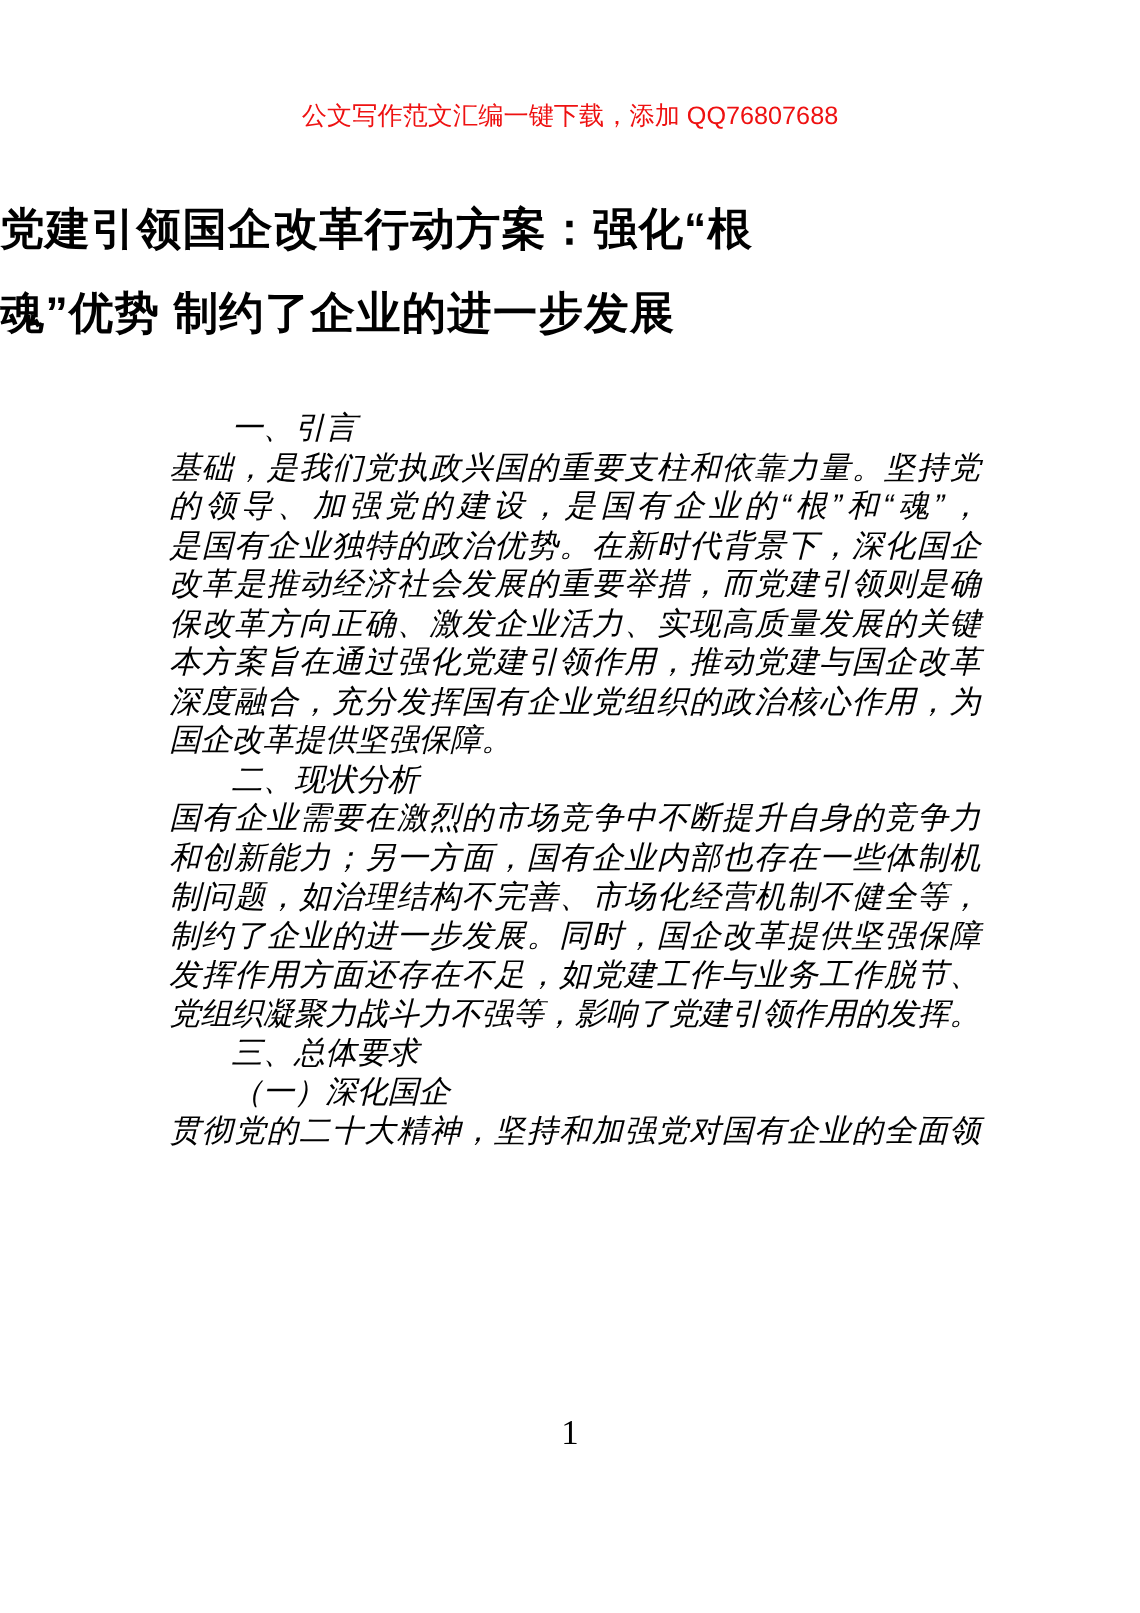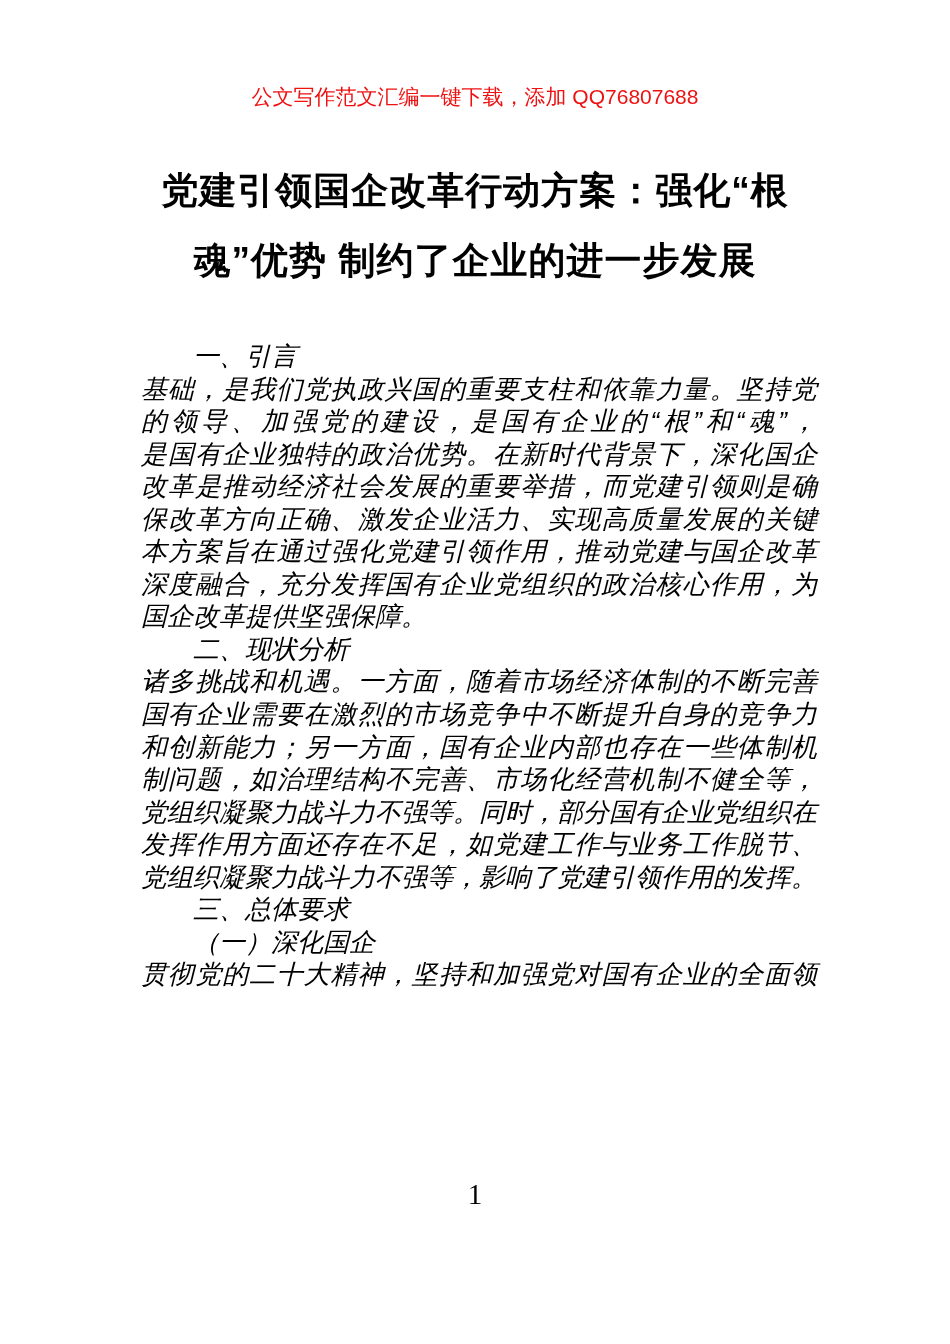--- a/index.html
+++ b/index.html
@@ -25,21 +25,21 @@
     font-size: 21px;
     line-height: 26px;
     font-family: "Liberation Sans", sans-serif;
   }
   .doc-title {
     position: absolute;
     top: 156px;
     left: 0;
     width: 100%;
     margin: 0;
-    text-align: center;
+    text-align: left;
     font-size: 37px;
     font-weight: bold;
     line-height: 70px;
     letter-spacing: 1px;
     color: #000000;
   }
   .doc-body {
     position: absolute;
     top: 340px;
     left: 141px;
@@ -90,25 +90,24 @@
       <div class="line indent natural">一、引言</div>
       <div class="line fill">基础，是我们党执政兴国的重要支柱和依靠力量。坚持党</div>
       <div class="line fill">的领导、加强党的建设，是国有企业的“根”和“魂”，</div>
       <div class="line fill">是国有企业独特的政治优势。在新时代背景下，深化国企</div>
       <div class="line fill">改革是推动经济社会发展的重要举措，而党建引领则是确</div>
       <div class="line fill">保改革方向正确、激发企业活力、实现高质量发展的关键</div>
       <div class="line fill">本方案旨在通过强化党建引领作用，推动党建与国企改革</div>
       <div class="line fill">深度融合，充分发挥国有企业党组织的政治核心作用，为</div>
       <div class="line natural">国企改革提供坚强保障。</div>
       <div class="line indent natural">二、现状分析</div>
-      <div class="line fill">诸多挑战和机遇。一方面，随着市场经济体制的不断完善</div>
       <div class="line fill">国有企业需要在激烈的市场竞争中不断提升自身的竞争力</div>
       <div class="line fill">和创新能力；另一方面，国有企业内部也存在一些体制机</div>
       <div class="line fill">制问题，如治理结构不完善、市场化经营机制不健全等，</div>
-      <div class="line fill">党组织凝聚力战斗力不强等。同时，部分国有企业党组织在</div>
+      <div class="line fill">制约了企业的进一步发展。同时，国企改革提供坚强保障</div>
       <div class="line fill">发挥作用方面还存在不足，如党建工作与业务工作脱节、</div>
       <div class="line natural">党组织凝聚力战斗力不强等，影响了党建引领作用的发挥。</div>
       <div class="line indent natural">三、总体要求</div>
       <div class="line indent natural">（一）深化国企</div>
       <div class="line fill">贯彻党的二十大精神，坚持和加强党对国有企业的全面领</div>
     </div>
 
   <div class="page-number">1</div>
 
 </div>

